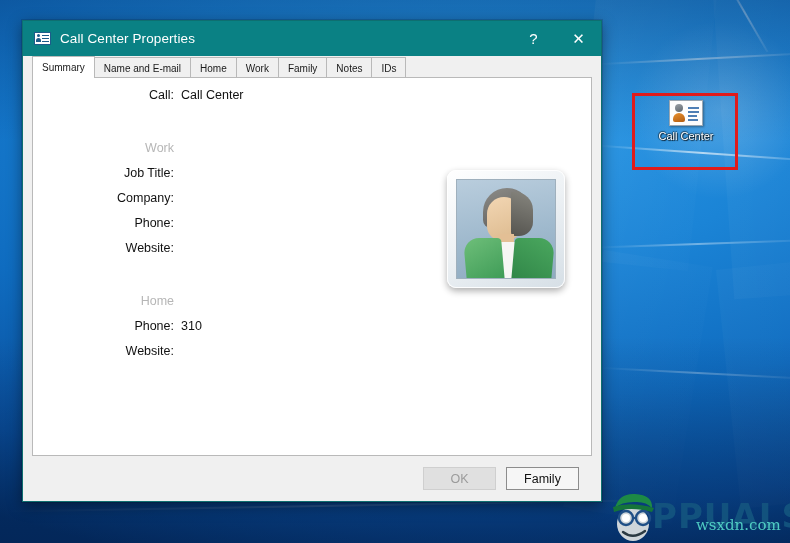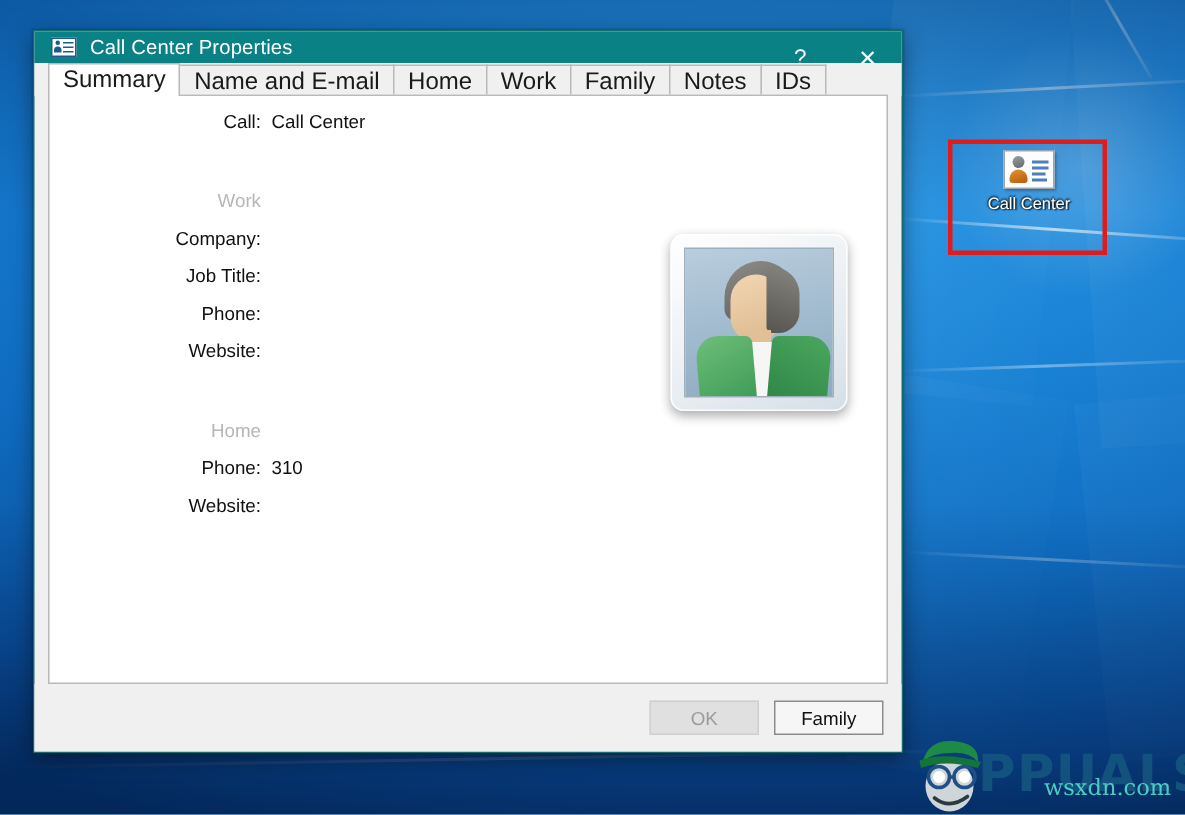--- a/index.html
+++ b/index.html
@@ -83,21 +83,21 @@
 
   
   #dialog{
     position:absolute;left:22px;top:20px;width:580px;height:482px;
     background:#f0f0f0;box-sizing:border-box;
     border:1px solid #0e6f70;
     box-shadow:0 4px 14px rgba(0,0,0,.42), 0 0 0 1px rgba(0,0,0,.12);
     display:flex;flex-direction:column;
   }
   #titlebar{
-    height:21px;background:#0a8184;flex:0 0 auto;
+    height:35px;background:#0a8184;flex:0 0 auto;
     display:flex;align-items:center;position:relative;
   }
   #tb-icon{margin-left:11px;width:17px;height:13px;position:relative;flex:0 0 auto;}
   .tbi-frame{position:absolute;inset:0;background:#ffffff;border:1px solid #1d5c8a;box-sizing:border-box;}
   .tbi-p{position:absolute;left:2px;top:2px;width:5px;height:8px;}
   .tbi-p b{position:absolute;left:1px;top:0;width:3px;height:3px;border-radius:50%;background:#1d5c8a;display:block;}
   .tbi-p i{position:absolute;left:0;bottom:0;width:5px;height:4px;border-radius:3px 3px 0 0;background:#1d5c8a;display:block;}
   .tbi-l{position:absolute;right:2px;top:3px;width:7px;}
   .tbi-l i{display:block;height:1px;background:#1d5c8a;margin-bottom:2px;}
   #tb-title{
@@ -109,21 +109,21 @@
     color:#ffffff;font-size:15px;
   }
   #tb-help{right:45px;}
   #tb-close{right:0;}
 
   #tabstrip{
     flex:0 0 auto;height:22px;background:#f0f0f0;position:relative;
     display:flex;align-items:flex-end;padding-left:9px;box-sizing:border-box;
   }
   .tab{
-    height:21px;line-height:21px;padding:0 9px;font-size:16px;color:#1a1a1a;
+    height:21px;line-height:21px;padding:0 9px;font-size:10px;color:#1a1a1a;
     background:#f0f0f0;border:1px solid #b9b9b9;border-bottom:none;
     box-sizing:border-box;margin-right:-1px;white-space:nowrap;position:relative;
   }
   .tab.active{
     background:#ffffff;border-color:#b9b9b9;height:22px;line-height:21px;z-index:3;
   }
 
   #content{
     flex:1 1 auto;background:#ffffff;border:1px solid #b9b9b9;margin:0 9px;
     box-sizing:border-box;position:relative;margin-top:-1px;
@@ -194,21 +194,21 @@
   
   #add-btn{
     position:absolute;left:28px;top:326px;width:140px;height:23px;
     background:#e6e6e6;border:1px solid #8c8c8c;box-sizing:border-box;
     outline:2px solid #0078d7;
     font-size:12.5px;color:#111;display:flex;align-items:center;justify-content:center;
   }
 
   #footer{
     flex:0 0 auto;height:45px;display:flex;align-items:center;justify-content:flex-end;
-    padding-right:12px;gap:10px;background:#f0f0f0;
+    padding-right:22px;gap:10px;background:#f0f0f0;
   }
   .fbtn{
     width:73px;height:23px;font-size:12.5px;
     display:flex;align-items:center;justify-content:center;box-sizing:border-box;
   }
   #btn-ok{background:#e0e0e0;border:1px solid #cfcfcf;color:#9b9b9b;}
   #btn-cancel{background:#f6f6f6;border:1px solid #8c8c8c;color:#111;}
 </style>
 </head>
 <body>
@@ -301,25 +301,25 @@
         <div class="lbl">Call:</div>
         <div class="val">Call Center</div>
       </div>
 
       <div class="gap-lg"></div>
 
       <div class="section">
         <div class="shdr">Work</div>
       </div>
       <div class="row">
+        <div class="lbl">Job Title:</div>
+        <div class="val"></div>
+      </div>
+      <div class="row">
         <div class="lbl">Company:</div>
-        <div class="val"></div>
-      </div>
-      <div class="row">
-        <div class="lbl">Job Title:</div>
         <div class="val"></div>
       </div>
       <div class="row">
         <div class="lbl">Phone:</div>
         <div class="val"></div>
       </div>
       <div class="row">
         <div class="lbl">Website:</div>
         <div class="val"></div>
       </div>

